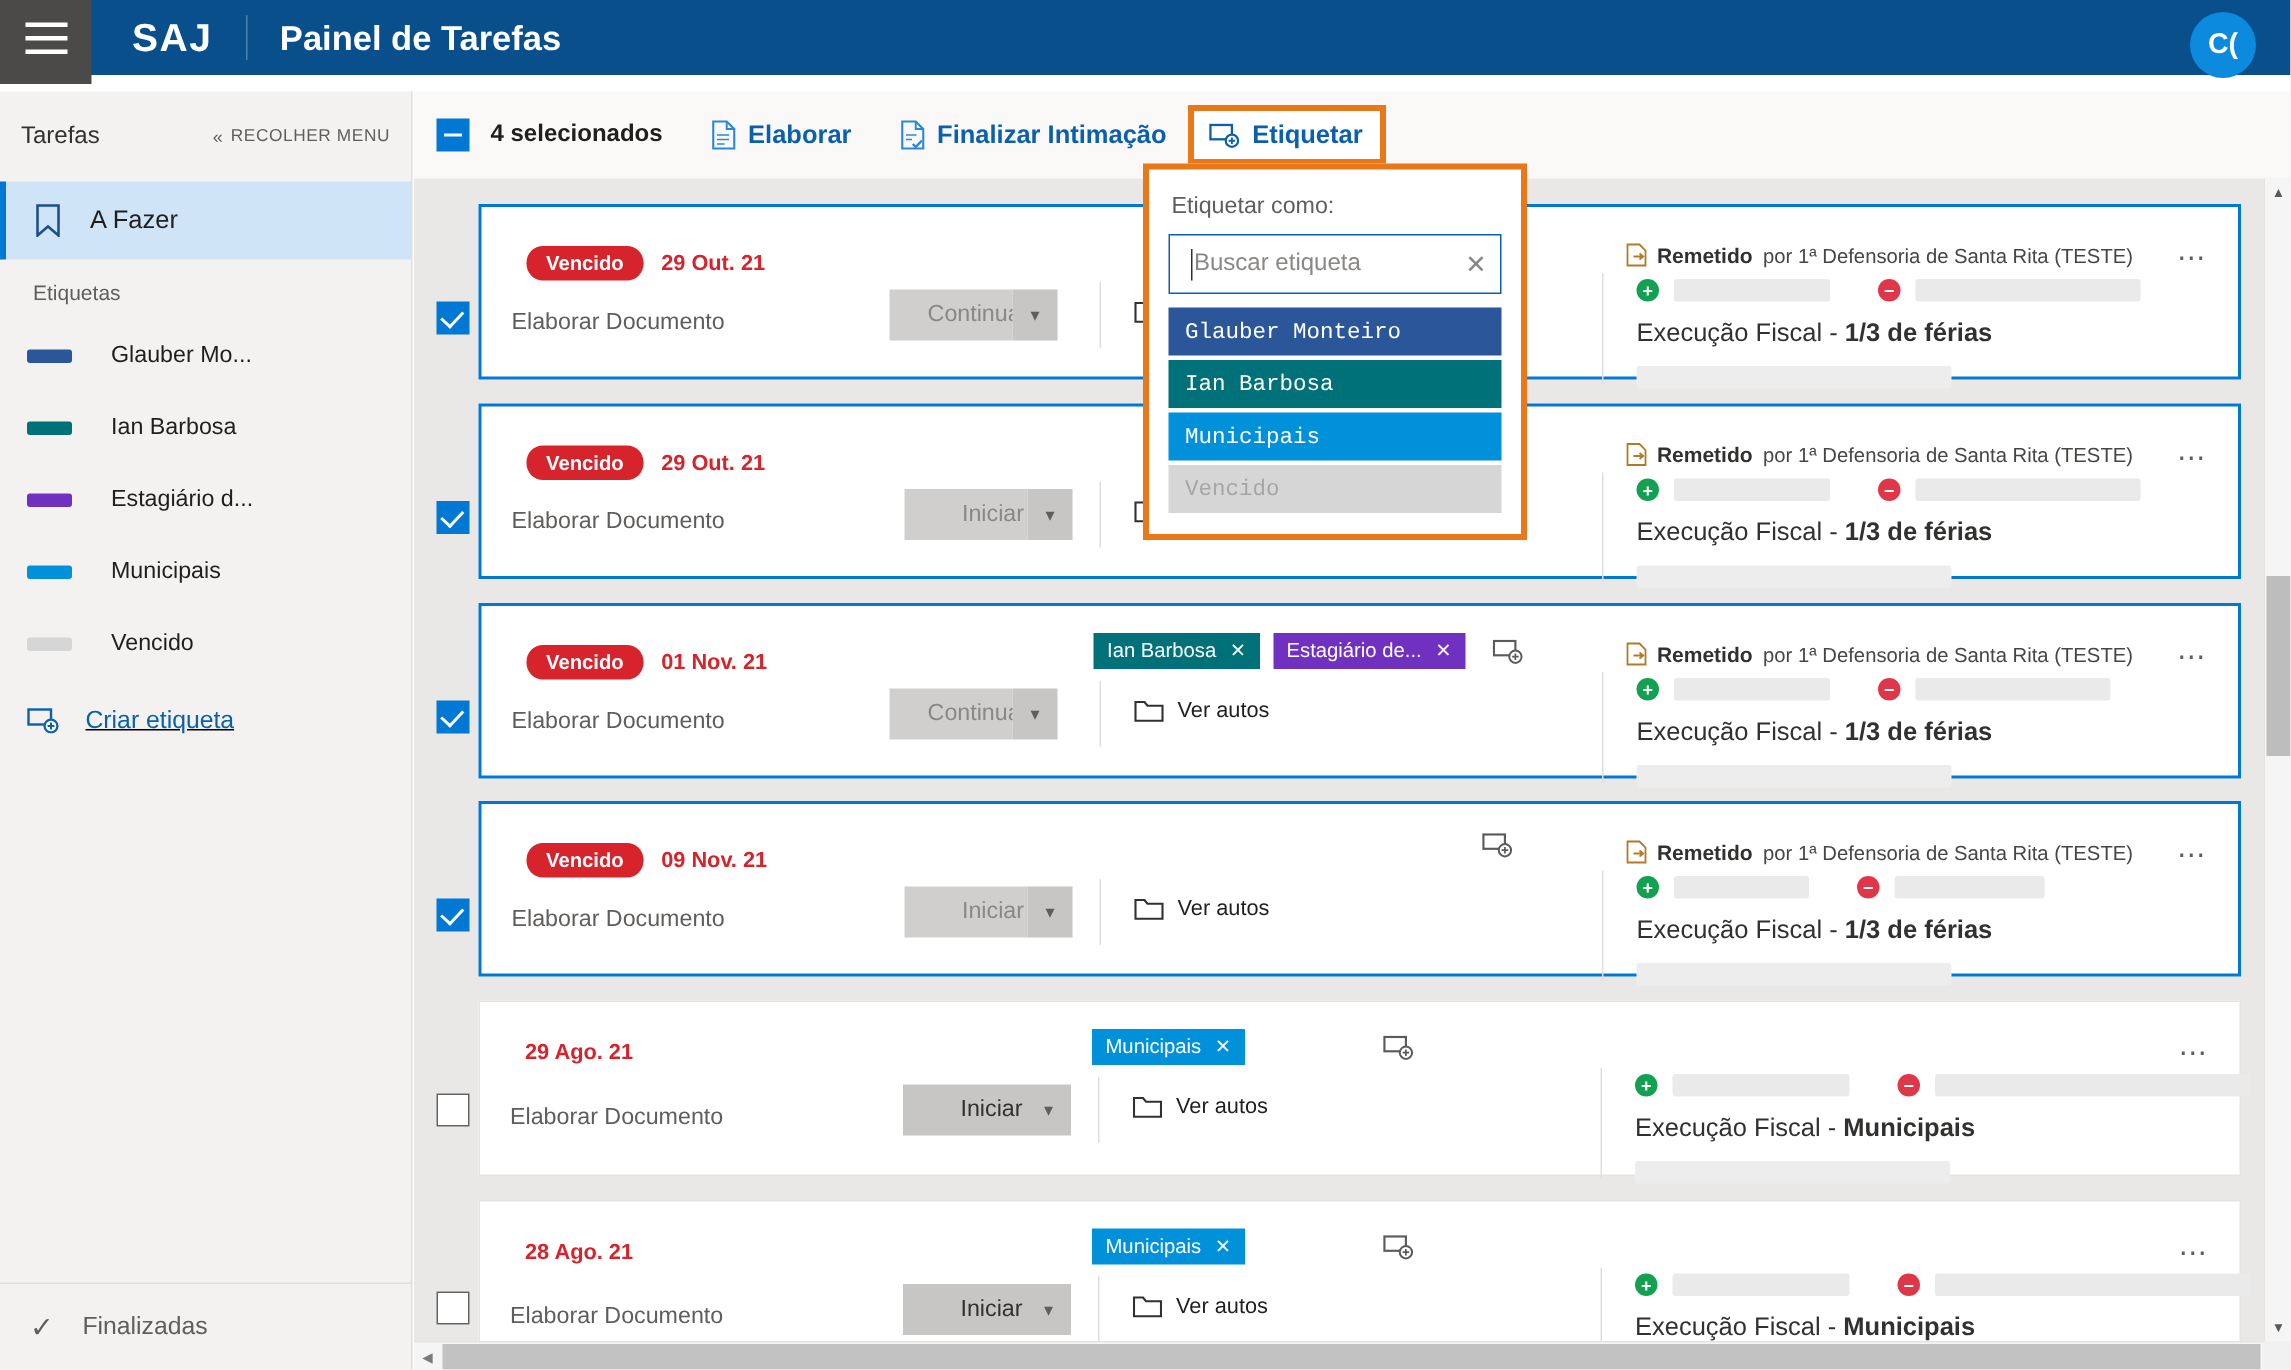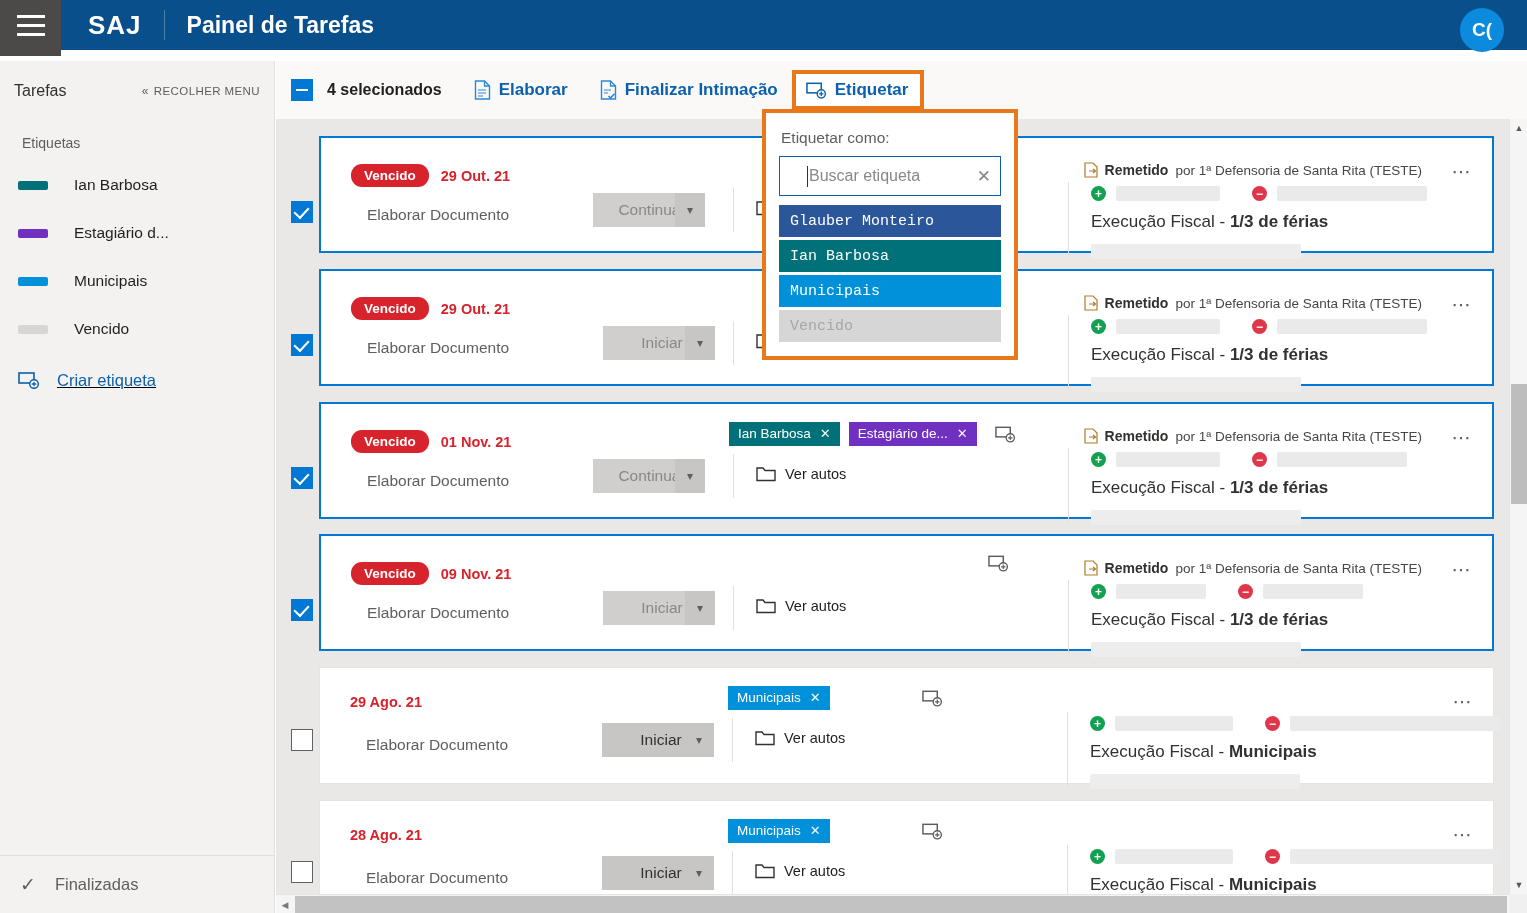--- a/index.html
+++ b/index.html
@@ -59,21 +59,21 @@
 
   .cb { position:absolute; width:22px; height:22px; cursor:pointer; }
   .cb.on { background:#0078d4; }
   .cb.on:after { content:""; position:absolute; left:6px; top:3px; width:7px; height:12px; border:solid #fff; border-width:0 2.5px 2.5px 0; transform:rotate(43deg); }
   .cb.off { border:1.5px solid #616161; background:#fff; }
 
   .c-left { position:absolute; left:0; top:0; width:720px; height:100%; }
   .badge-line { position:absolute; left:30px; top:26px; display:flex; align-items:center; gap:12px; }
   .badge { background:#d7232b; color:#ffffff; font-size:13.5px; font-weight:bold; border-radius:11px; padding:4px 13px; }
   .dt { font-size:14.5px; color:#d7232b; font-weight:bold; }
-  .task-name { position:absolute; left:46px; top:68px; font-size:15.5px; color:#605e5c; }
+  .task-name { position:absolute; left:20px; top:68px; font-size:15.5px; color:#605e5c; }
   .act { position:absolute; left:272px; top:55px; display:flex; }
   .act .main { width:82px; height:34px; background:#d0cfce; color:#8a8886; font-size:15.5px; display:flex; align-items:center; justify-content:center; cursor:pointer;padding-left:36px; }
   .act .main.enabled { background:#c8c6c4; color:#323130; }
   .act .caret { width:30px; height:34px; background:#c8c6c4; display:flex; align-items:center; justify-content:center; color:#605e5c; font-size:12px; cursor:pointer; }
   .vdiv { position:absolute; left:412px; top:50px; width:1px; height:44px; background:#e1dfdd; }
   .verautos { position:absolute; left:435px; top:62px; display:flex; align-items:center; gap:9px; cursor:pointer; }
   .verautos .lbl { font-size:14.5px; color:#201f1e; font-weight:normal; }
 
   .chips { position:absolute; top:18px; display:flex; align-items:center; gap:9px; }
   .chip { color:#ffffff; font-size:13.5px; padding:4px 9px 5px 9px; display:flex; align-items:center; gap:9px; cursor:pointer; }
@@ -91,21 +91,21 @@
   .circ.g { background:#12a150; }
   .circ.r { background:#e0364a; }
   .redact { height:15px; background:#ebeaea; border-radius:2px; }
   .proc { position:absolute; left:48px; top:74px; font-size:17px; color:#323130; }
   .proc b { font-weight:bold; }
   .redact2 { position:absolute; left:48px; top:106px; width:210px; height:15px; background:#ededed; border-radius:2px; }
 
   
   .tagpanel { position:absolute; left:762px; top:109px; width:256px; background:#ffffff; border:4px solid #e8781a; z-index:50; padding:12px 13px 14px 13px; }
   .tp-title { font-size:15.5px; color:#605e5c; margin:4px 0 9px 2px; }
-  .tp-search { height:40px; border:1px solid #0b60ad; display:flex; align-items:center; padding:0 9px 0 27px; background:#fff; }
+  .tp-search { height:40px; border:1px solid #0b60ad; display:flex; align-items:center; padding:0 9px 0 14px; background:#fff; }
   .tp-search .ph { font-size:16px; color:#8a8886; flex:1; }
   .tp-search .x { color:#8a8886; font-size:17px; cursor:pointer; }
   .caret-bar { width:1px; height:21px; background:#323130; margin-right:1px; }
   .tp-list { margin-top:9px; display:flex; flex-direction:column; gap:3px; }
   .tp-item { height:32px; display:flex; align-items:center; padding-left:11px; color:#ffffff; font-size:15px; cursor:pointer;font-family:Liberation Mono, monospace; }
   .tp-item.muted { color:#a6a6a6; }
 
   
   .vsb { position:absolute; right:0; top:119px; width:18px; height:775px; background:#f5f5f5; border-left:1px solid #e4e4e4; }
   .vsb .arw { width:18px; height:18px; display:flex; align-items:center; justify-content:center; font-size:9px; color:#5a5a5a; cursor:pointer; }
@@ -133,23 +133,33 @@
 
 <div class="sidebar">
   <div class="side-head">
     <div class="t">Tarefas</div>
     <div class="collapse">
       <span class="chev">«</span>
       <span>RECOLHER MENU</span>
     </div>
   </div>
 
+  <div class="side-item active">
+    <svg width="20" height="22" viewBox="0 0 20 22">
+      <path d="M3 1 H17 V21 L10 15 L3 21 Z" fill="none" stroke="#1b4f8a" stroke-width="1.7"></path>
+    </svg>
+    <span class="lbl">A Fazer</span>
+  </div>
 
   <div class="side-group">Etiquetas</div>
 
+  <div class="tag-row">
+    <span class="swatch" style="background:#2b579a"></span>
+    <span class="lbl">Glauber Mo...</span>
+  </div>
   <div class="tag-row">
     <span class="swatch" style="background:#007079"></span>
     <span class="lbl">Ian Barbosa</span>
   </div>
   <div class="tag-row">
     <span class="swatch" style="background:#7030c0"></span>
     <span class="lbl">Estagiário d...</span>
   </div>
   <div class="tag-row">
     <span class="swatch" style="background:#0091da"></span>

